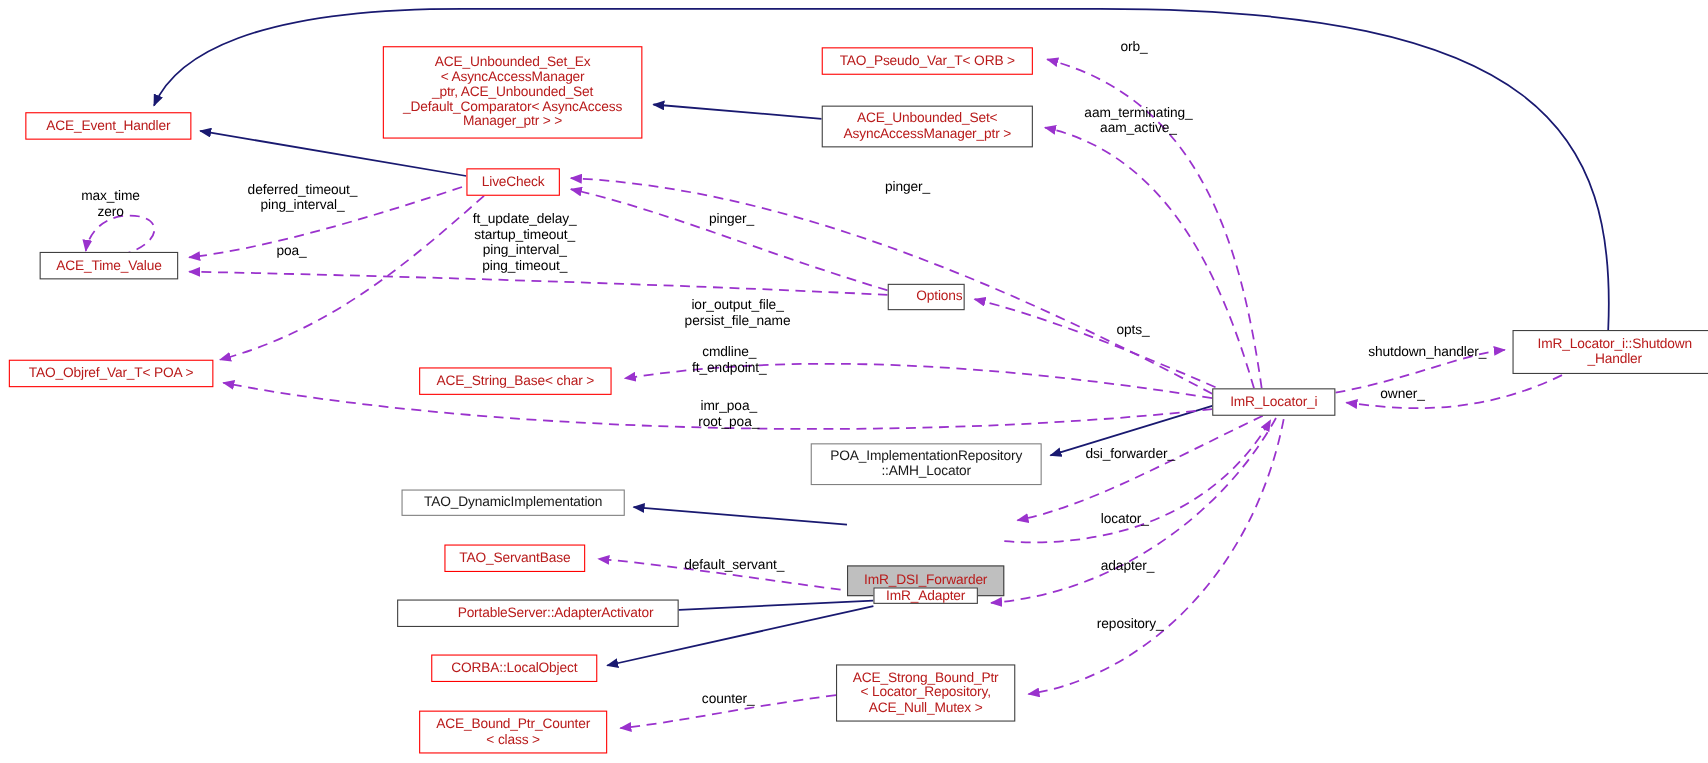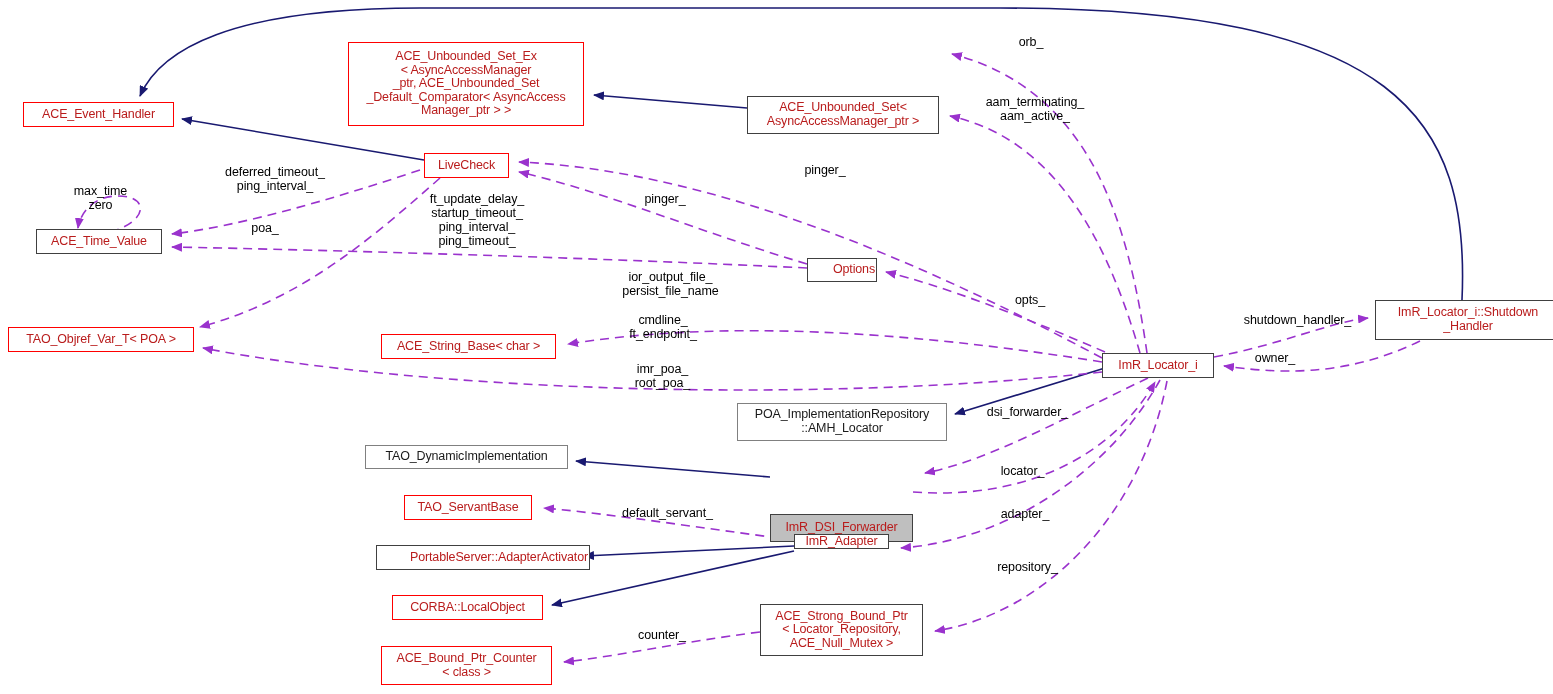--- a/index.html
+++ b/index.html
@@ -89,37 +89,38 @@
       <path d="M1420,341 C1340,380 1270,372 1224,366"></path>
     </g>
   </svg>
 
   <div class="node red" style="left:23px;top:102px;width:151px;height:25px;">ACE_Event_Handler</div>
   <div class="node red" style="left:348px;top:42px;width:236px;height:84px;">ACE_Unbounded_Set_Ex
 &lt; AsyncAccessManager
 _ptr, ACE_Unbounded_Set
 _Default_Comparator&lt; AsyncAccess
 Manager_ptr &gt; &gt;</div>
+  <div class="node red" style="left:747px;top:43px;width:192px;height:25px;">TAO_Pseudo_Var_T&lt; ORB &gt;</div>
   <div class="node dark" style="left:747px;top:96px;width:192px;height:38px;">ACE_Unbounded_Set&lt;
 AsyncAccessManager_ptr &gt;</div>
   <div class="node red" style="left:424px;top:153px;width:85px;height:25px;">LiveCheck</div>
   <div class="node dark" style="left:36px;top:229px;width:126px;height:25px;">ACE_Time_Value</div>
   <div class="node dark" style="left:807px;top:258px;width:70px;height:24px;padding-left:24px;">Options</div>
   <div class="node red" style="left:8px;top:327px;width:186px;height:25px;">TAO_Objref_Var_T&lt; POA &gt;</div>
   <div class="node red" style="left:381px;top:334px;width:175px;height:25px;">ACE_String_Base&lt; char &gt;</div>
   <div class="node dark" style="left:1102px;top:353px;width:112px;height:25px;">ImR_Locator_i</div>
   <div class="node dark" style="left:1375px;top:300px;width:186px;height:40px;">ImR_Locator_i::Shutdown
 _Handler</div>
   <div class="node grey" style="left:737px;top:403px;width:210px;height:38px;">POA_ImplementationRepository
 ::AMH_Locator</div>
   <div class="node grey" style="left:365px;top:445px;width:203px;height:24px;">TAO_DynamicImplementation</div>
   <div class="node hl" style="left:770px;top:470px;width:143px;height:28px;margin-top:44px;">ImR_DSI_Forwarder</div>
   <div class="node red" style="left:404px;top:495px;width:128px;height:25px;">TAO_ServantBase</div>
   <div class="node dark" style="left:794px;top:534px;width:95px;height:15px;">ImR_Adapter</div>
-  <div class="node dark" style="left:376px;top:545px;width:214px;height:25px;padding-left:32px;">PortableServer::AdapterActivator</div>
+  <div class="node dark" style="left:361px;top:545px;width:256px;height:25px;padding-left:32px;">PortableServer::AdapterActivator</div>
   <div class="node red" style="left:392px;top:595px;width:151px;height:25px;">CORBA::LocalObject</div>
   <div class="node dark" style="left:760px;top:604px;width:163px;height:52px;">ACE_Strong_Bound_Ptr
 &lt; Locator_Repository,
 ACE_Null_Mutex &gt;</div>
   <div class="node red" style="left:381px;top:646px;width:171px;height:39px;">ACE_Bound_Ptr_Counter
 &lt; class &gt;</div>
 
   <div class="elabel" style="left:1001px;top:35px;width:60px;">orb_</div>
   <div class="elabel" style="left:960px;top:95px;width:150px;">aam_terminating_
 aam_active_</div>
@@ -140,16 +141,16 @@
 ft_endpoint_</div>
   <div class="elabel" style="left:1240px;top:351px;width:70px;">owner_</div>
   <div class="elabel" style="left:610px;top:362px;width:105px;">imr_poa_
 root_poa_</div>
   <div class="elabel" style="left:970px;top:405px;width:115px;">dsi_forwarder_</div>
   <div class="elabel" style="left:985px;top:464px;width:75px;">locator_</div>
   <div class="elabel" style="left:605px;top:506px;width:125px;">default_servant_</div>
   <div class="elabel" style="left:985px;top:507px;width:80px;">adapter_</div>
   <div class="elabel" style="left:980px;top:560px;width:95px;">repository_</div>
   <div class="elabel" style="left:622px;top:628px;width:80px;">counter_</div>
-  <div class="elabel" style="left:58px;top:184px;width:85px;">max_time
+  <div class="elabel" style="left:58px;top:171px;width:85px;">max_time
 zero</div>
 
 </div>
 
 </body></html>

